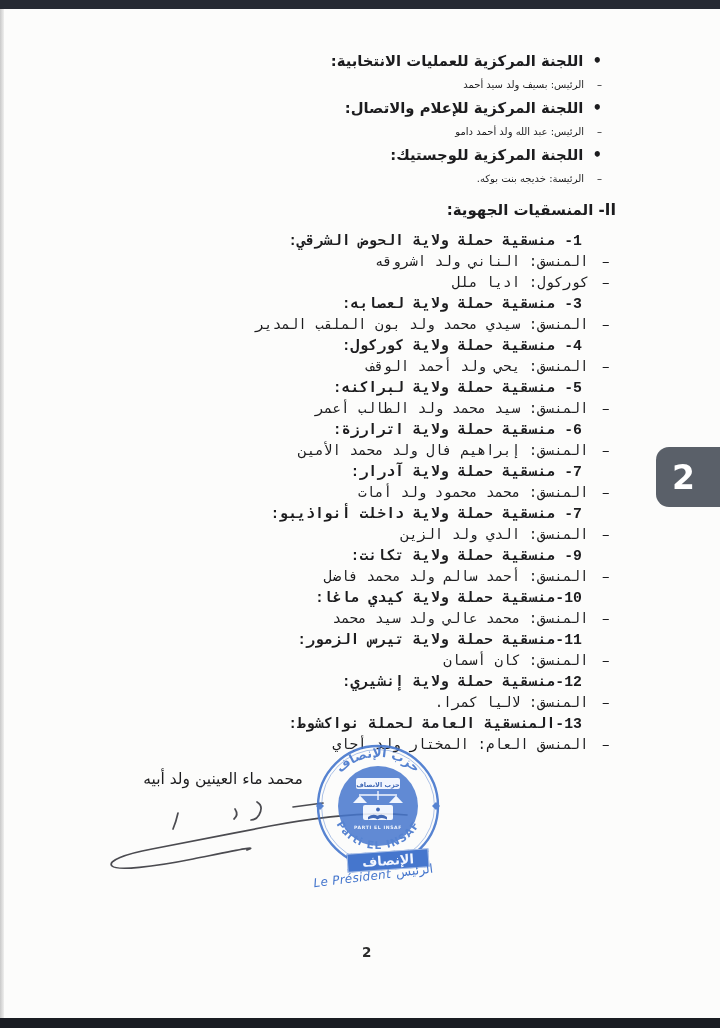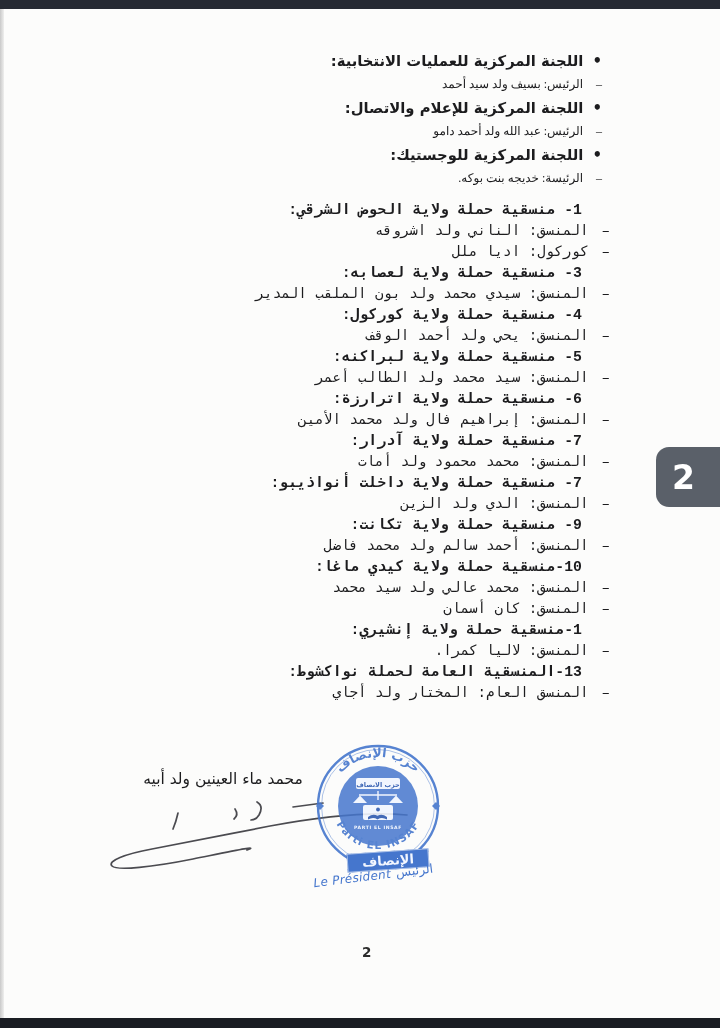--- a/index.html
+++ b/index.html
@@ -12,21 +12,21 @@
   .page-edge  { position:absolute; left:0; top:9px; width:4px; height:1009px;
                 background:linear-gradient(90deg,#c9c9c9,#efefee); }
 
   
   .doc-text { position:absolute; top:49px; right:110px; width:540px;
               direction:rtl; text-align:right; color:#1c1c1e; }
   .doc-text div { white-space:nowrap; }
 
   .c-title { font-weight:bold; font-size:14.8px; line-height:23px; margin-right:8px; }
   .c-title::before { content:"•"; font-size:15px; margin-inline-end:9px; }
-  .c-sub   { font-size:12px; line-height:23px; margin-right:8px;font-family:Liberation Serif, serif; }
+  .c-sub   { font-size:10px; line-height:23px; margin-right:8px; }
   .c-sub::before { content:"–"; margin-inline-end:13px; }
 
   .section-heading { font-weight:bold; font-size:15px; line-height:22px;
                      margin-top:9px; margin-right:-6px; }
 
   .items { margin-top:10px;font-family:Liberation Mono, monospace; }
   .item-title { font-weight:bold; font-size:14.8px; line-height:21px; margin-right:28px; }
   .item-sub   { font-size:14.2px; line-height:21px; }
   .item-sub::before { content:"–"; margin-inline-end:13px; }
 
@@ -64,42 +64,44 @@
 
   <div class="doc-text">
     <div id="committee-list">
         <div class="c-title">اللجنة المركزية للعمليات الانتخابية:</div>
         <div class="c-sub">الرئيس: بسيف ولد سيد أحمد</div>
         <div class="c-title">اللجنة المركزية للإعلام والاتصال:</div>
         <div class="c-sub">الرئيس: عبد الله ولد أحمد دامو</div>
         <div class="c-title">اللجنة المركزية للوجستيك:</div>
         <div class="c-sub">الرئيسة: خديجه بنت بوكه.</div>
       </div>
+    <div class="section-heading">II- المنسقيات الجهوية:</div>
     <div class="items" id="item-list">
         <div class="item-title">1- منسقية حملة ولاية الحوض الشرقي:</div>
         <div class="item-sub">المنسق: الناني ولد اشروقه</div>
         <div class="item-sub">كوركول: اديا ملل</div>
         <div class="item-title">3- منسقية حملة ولاية لعصابه:</div>
         <div class="item-sub">المنسق: سيدي محمد ولد بون الملقب المدير</div>
         <div class="item-title">4- منسقية حملة ولاية كوركول:</div>
         <div class="item-sub">المنسق: يحي ولد أحمد الوقف</div>
         <div class="item-title">5- منسقية حملة ولاية لبراكنه:</div>
         <div class="item-sub">المنسق: سيد محمد ولد الطالب أعمر</div>
         <div class="item-title">6- منسقية حملة ولاية اترارزة:</div>
         <div class="item-sub">المنسق: إبراهيم فال ولد محمد الأمين</div>
         <div class="item-title">7- منسقية حملة ولاية آدرار:</div>
         <div class="item-sub">المنسق: محمد محمود ولد أمات</div>
         <div class="item-title">7- منسقية حملة ولاية داخلت أنواذيبو:</div>
         <div class="item-sub">المنسق: الدي ولد الزين</div>
         <div class="item-title">9- منسقية حملة ولاية تكانت:</div>
         <div class="item-sub">المنسق: أحمد سالم ولد محمد فاضل</div>
         <div class="item-title">10-منسقية حملة ولاية كيدي ماغا:</div>
         <div class="item-sub">المنسق: محمد عالي ولد سيد محمد</div>
+        <div class="item-title">11-منسقية حملة ولاية تيرس الزمور:</div>
         <div class="item-sub">المنسق: كان أسمان</div>
-        <div class="item-title">1-منسقية حملة ولاية إنشيري:</div>
+        <div class="item-title">12-منسقية حملة ولاية إنشيري:</div>
         <div class="item-sub">المنسق: لاليا كمرا.</div>
         <div class="item-title">13-المنسقية العامة لحملة نواكشوط:</div>
         <div class="item-sub">المنسق العام: المختار ولد أجاي</div>
       </div>
   </div>
 
   <div class="signer-name">محمد ماء العينين ولد أبيه</div>
 
   <svg class="signature-svg" width="340" height="85" viewBox="0 0 340 85">
     <g fill="none" stroke="#4b4b50" stroke-width="1.7" stroke-linecap="round">

